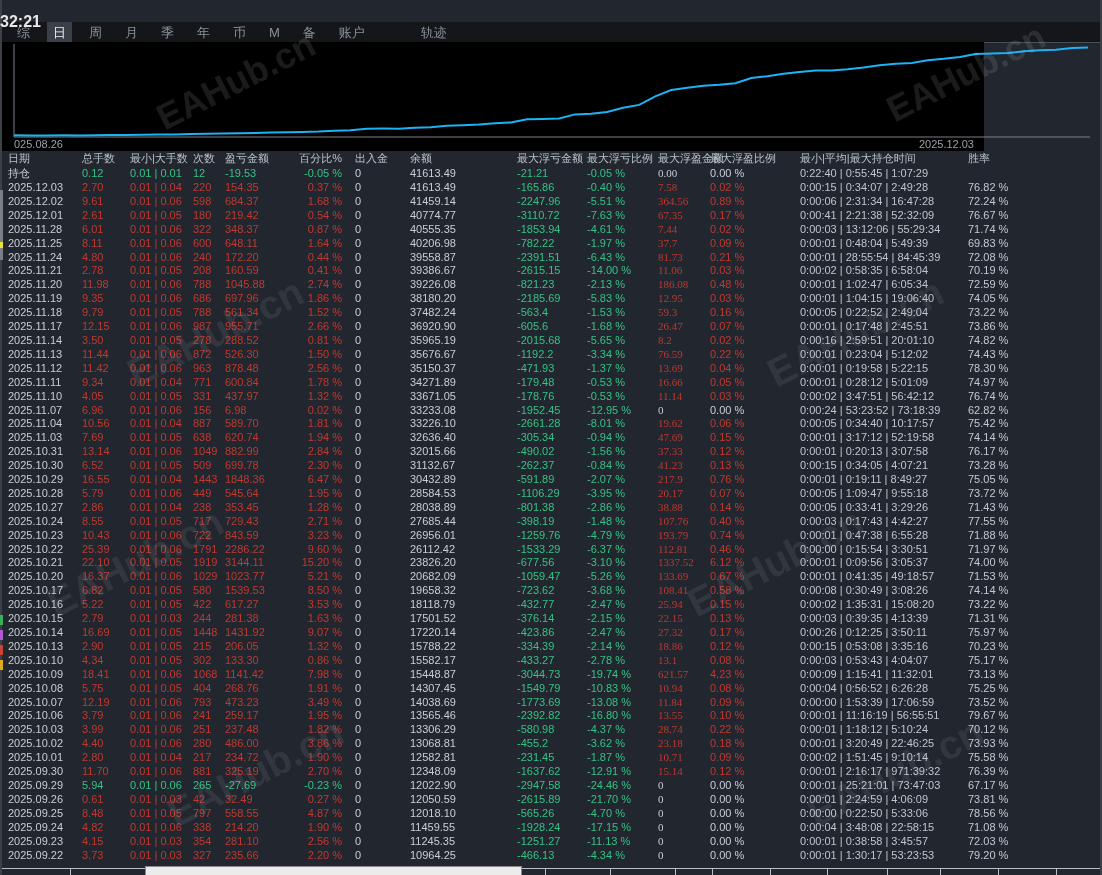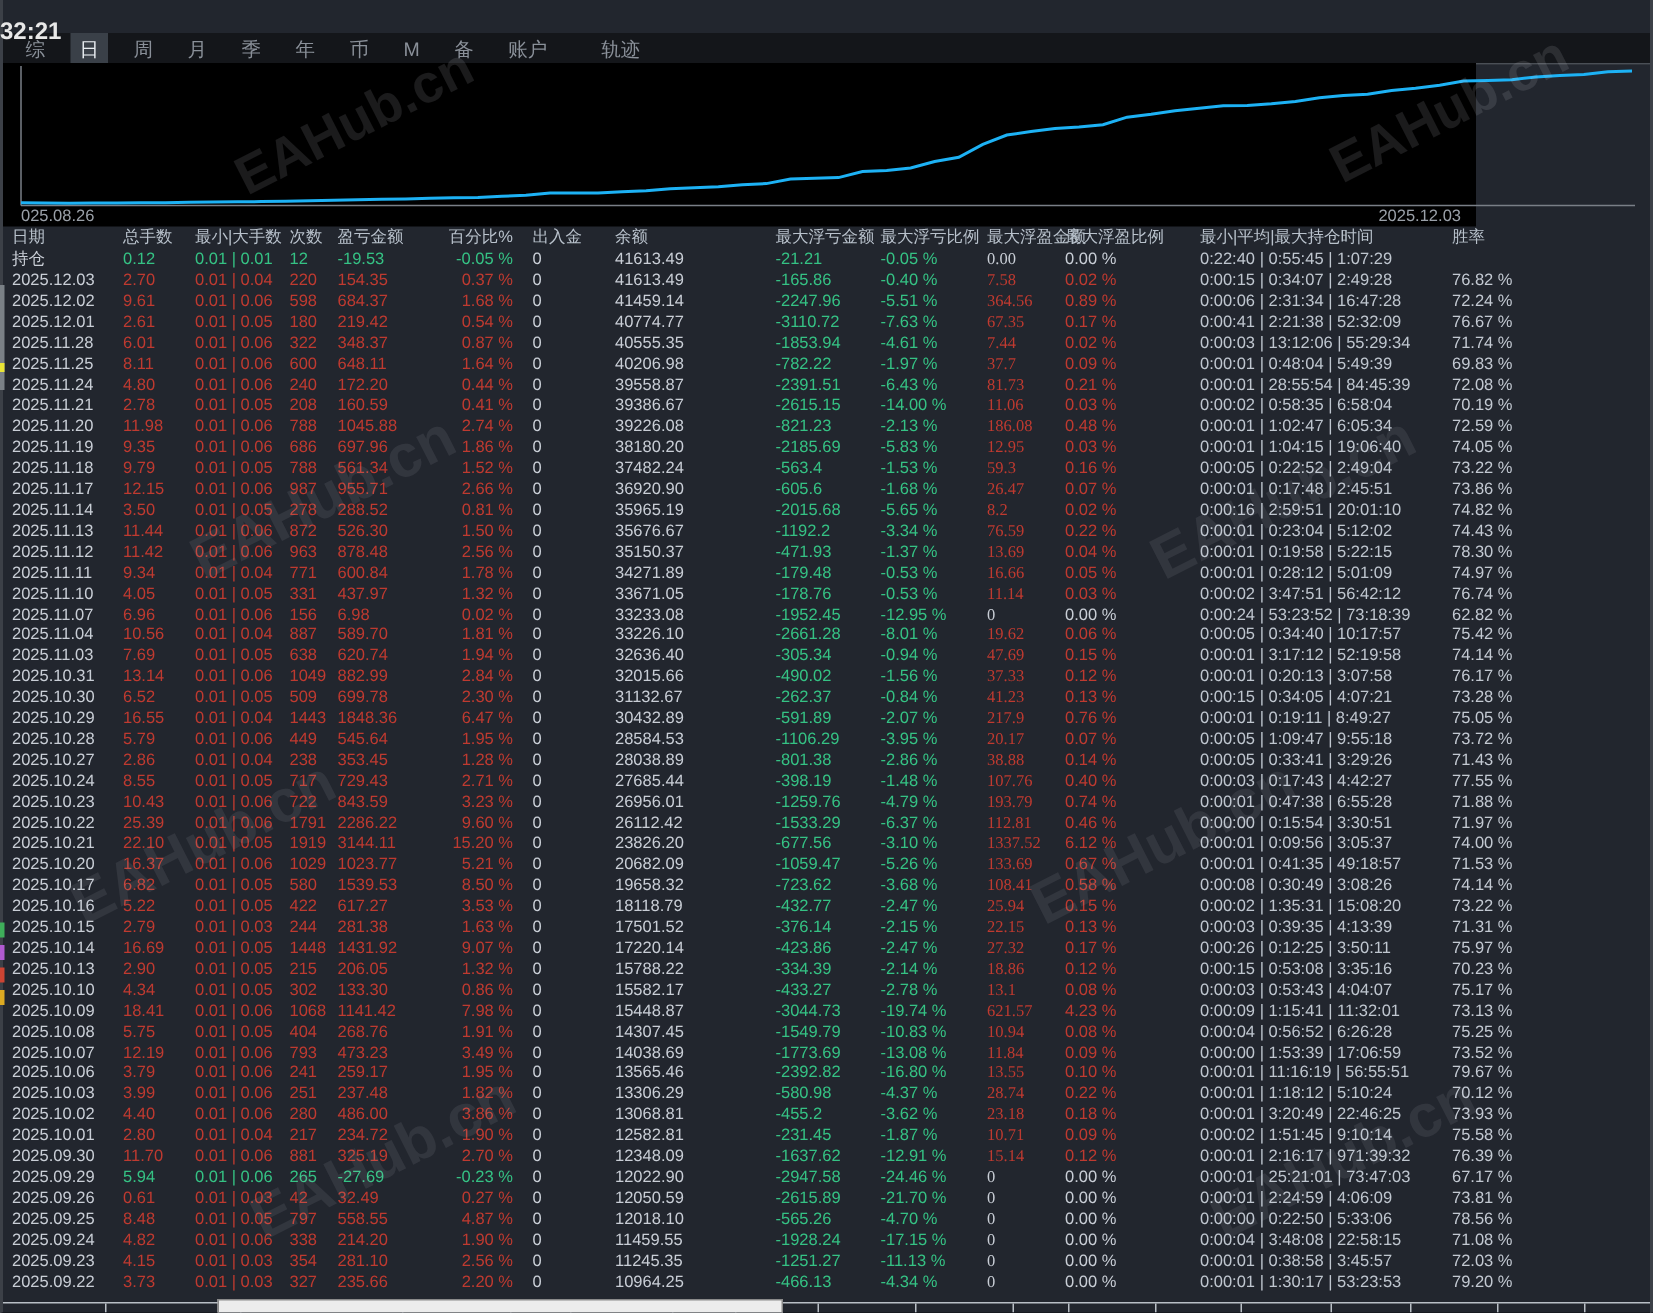--- a/index.html
+++ b/index.html
@@ -11,21 +11,21 @@
   .titlebar{position:absolute;left:0;top:0;width:1102px;height:22px;background:#040404;}
   .app-icon{position:absolute;left:6px;top:5px;width:11px;height:11px;border:1px solid #e9e435;background:#3a3a10;}
   .app-title{position:absolute;left:24px;top:3px;color:#e9e435;font-size:13px;font-weight:bold;}
   .tb-right{position:absolute;right:8px;top:4px;color:#3d9bd1;font-size:13px;}
   .clock{position:absolute;left:0px;top:13px;color:#e8e8e8;font-size:16px;font-weight:bold;z-index:6;}
 
   
   .menubar{position:absolute;left:0;top:22px;width:1102px;height:20px;background:#14161a;border-bottom:1px solid #4a4f56;}
   .menu-item{display:inline-block;color:#8a9099;font-size:13px;padding:2px 6px;margin-left:11px;}
   .menu-item.active{background:#3a4048;color:#e8ecf0;}
-  .menu-item.far{margin-left:24px;}
+  .menu-item.far{margin-left:44px;}
 
   
   .chart{position:absolute;left:0;top:42px;width:984px;height:109px;background:#000000;}
   .axis-label{position:absolute;color:#9aa0a8;font-size:11px;top:96px;}
   .axis-label.left{left:14px;}
   .axis-label.right{right:10px;}
 
   
   .wm{position:absolute;color:rgba(220,226,232,0.09);font-size:40px;font-weight:bold;
       transform:rotate(-27deg);pointer-events:none;white-space:nowrap;z-index:3;}

